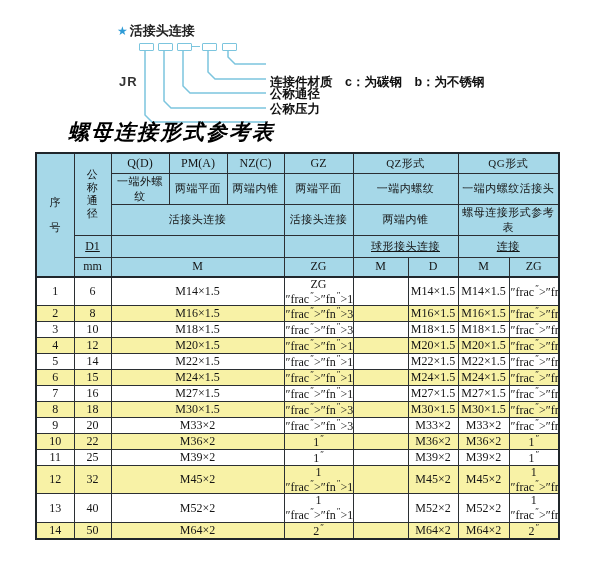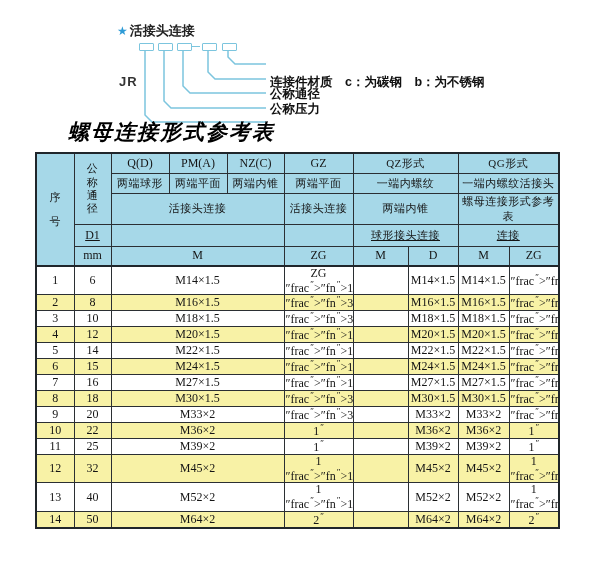--- a/index.html
+++ b/index.html
@@ -122,21 +122,21 @@
             <span class="vchar">径</span>
           </th>
         <th class="lat">Q(D)</th>
         <th class="lat">PM(A)</th>
         <th class="lat">NZ(C)</th>
         <th class="lat">GZ</th>
         <th colspan="2" class="cjk">QZ形式</th>
         <th colspan="2" class="cjk">QG形式</th>
       </tr>
       <tr>
-        <th class="cjk">两端球形</th>
+        <th class="cjk">一端外螺纹</th>
         <th class="cjk">两端平面</th>
         <th class="cjk">两端内锥</th>
         <th class="cjk">两端平面</th>
         <th colspan="2" class="cjk">一端内螺纹</th>
         <th colspan="2" class="cjk">一端内螺纹活接头</th>
       </tr>
       <tr>
         <th colspan="3" class="cjk">活接头连接</th>
         <th class="cjk">活接头连接</th>
         <th colspan="2" class="cjk">两端内锥</th>

